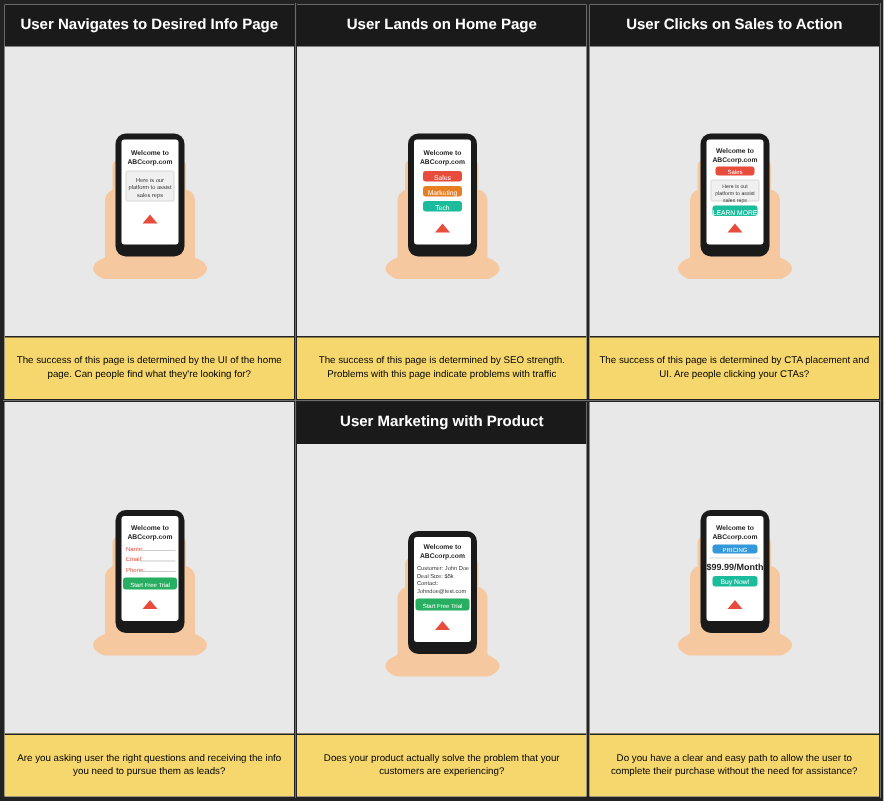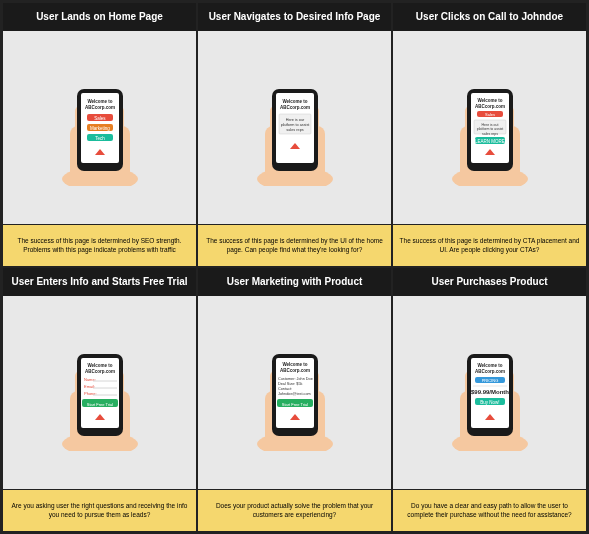--- a/index.html
+++ b/index.html
@@ -63,59 +63,20 @@
       justify-content: center;
     }
   </style>
 </head>
 <body>
 
 <div class="grid">
 
   <div class="cell">
     <div class="cell-header">
-      <span>User Lands on Home Page</span>
-    </div>
-    <div class="phone-container">
-      <svg width="90" height="115" viewBox="0 0 90 115">
-
-        <ellipse cx="45" cy="108" rx="38" ry="12" fill="#f5c8a0"></ellipse>
-        <rect x="15" y="55" width="60" height="55" rx="8" fill="#f5c8a0"></rect>
-
-        <rect x="20" y="35" width="11" height="28" rx="5" fill="#f5c8a0"></rect>
-        <rect x="33" y="28" width="11" height="30" rx="5" fill="#f5c8a0"></rect>
-        <rect x="46" y="30" width="11" height="28" rx="5" fill="#f5c8a0"></rect>
-        <rect x="59" y="35" width="10" height="24" rx="5" fill="#f5c8a0"></rect>
-
-        <rect x="22" y="18" width="46" height="82" rx="7" fill="#1a1a1a"></rect>
-
-        <rect x="26" y="22" width="38" height="70" rx="2" fill="#fff"></rect>
-
-        <text x="45" y="32" text-anchor="middle" font-size="4.5" font-weight="bold" fill="#222">Welcome to</text>
-        <text x="45" y="38" text-anchor="middle" font-size="4.5" font-weight="bold" fill="#222">ABCcorp.com</text>
-
-        <rect x="32" y="43" width="26" height="7" rx="2" fill="#e74c3c"></rect>
-        <text x="45" y="49" text-anchor="middle" font-size="4.5" fill="#fff">Sales</text>
-
-        <rect x="32" y="53" width="26" height="7" rx="2" fill="#e67e22"></rect>
-        <text x="45" y="59" text-anchor="middle" font-size="4.5" fill="#fff">Marketing</text>
-
-        <rect x="32" y="63" width="26" height="7" rx="2" fill="#1abc9c"></rect>
-        <text x="45" y="69" text-anchor="middle" font-size="4.5" fill="#fff">Tech</text>
-
-        <polygon points="45,78 40,84 50,84" fill="#e74c3c"></polygon>
-      </svg>
-    </div>
-    <div class="cell-footer">
-      <span>The success of this page is determined by SEO strength. Problems with this page indicate problems with traffic</span>
-    </div>
-  </div>
-
-  <div class="cell">
-    <div class="cell-header">
       <span>User Navigates to Desired Info Page</span>
     </div>
     <div class="phone-container">
       <svg width="90" height="115" viewBox="0 0 90 115">
         <ellipse cx="45" cy="108" rx="38" ry="12" fill="#f5c8a0"></ellipse>
         <rect x="15" y="55" width="60" height="55" rx="8" fill="#f5c8a0"></rect>
         <rect x="20" y="35" width="11" height="28" rx="5" fill="#f5c8a0"></rect>
         <rect x="33" y="28" width="11" height="30" rx="5" fill="#f5c8a0"></rect>
         <rect x="46" y="30" width="11" height="28" rx="5" fill="#f5c8a0"></rect>
         <rect x="59" y="35" width="10" height="24" rx="5" fill="#f5c8a0"></rect>
@@ -132,21 +93,60 @@
         <polygon points="45,72 40,78 50,78" fill="#e74c3c"></polygon>
       </svg>
     </div>
     <div class="cell-footer">
       <span>The success of this page is determined by the UI of the home page. Can people find what they're looking for?</span>
     </div>
   </div>
 
   <div class="cell">
     <div class="cell-header">
-      <span>User Clicks on Call to Johndoe</span>
+      <span>User Lands on Home Page</span>
+    </div>
+    <div class="phone-container">
+      <svg width="90" height="115" viewBox="0 0 90 115">
+
+        <ellipse cx="45" cy="108" rx="38" ry="12" fill="#f5c8a0"></ellipse>
+        <rect x="15" y="55" width="60" height="55" rx="8" fill="#f5c8a0"></rect>
+
+        <rect x="20" y="35" width="11" height="28" rx="5" fill="#f5c8a0"></rect>
+        <rect x="33" y="28" width="11" height="30" rx="5" fill="#f5c8a0"></rect>
+        <rect x="46" y="30" width="11" height="28" rx="5" fill="#f5c8a0"></rect>
+        <rect x="59" y="35" width="10" height="24" rx="5" fill="#f5c8a0"></rect>
+
+        <rect x="22" y="18" width="46" height="82" rx="7" fill="#1a1a1a"></rect>
+
+        <rect x="26" y="22" width="38" height="70" rx="2" fill="#fff"></rect>
+
+        <text x="45" y="32" text-anchor="middle" font-size="4.5" font-weight="bold" fill="#222">Welcome to</text>
+        <text x="45" y="38" text-anchor="middle" font-size="4.5" font-weight="bold" fill="#222">ABCcorp.com</text>
+
+        <rect x="32" y="43" width="26" height="7" rx="2" fill="#e74c3c"></rect>
+        <text x="45" y="49" text-anchor="middle" font-size="4.5" fill="#fff">Sales</text>
+
+        <rect x="32" y="53" width="26" height="7" rx="2" fill="#e67e22"></rect>
+        <text x="45" y="59" text-anchor="middle" font-size="4.5" fill="#fff">Marketing</text>
+
+        <rect x="32" y="63" width="26" height="7" rx="2" fill="#1abc9c"></rect>
+        <text x="45" y="69" text-anchor="middle" font-size="4.5" fill="#fff">Tech</text>
+
+        <polygon points="45,78 40,84 50,84" fill="#e74c3c"></polygon>
+      </svg>
+    </div>
+    <div class="cell-footer">
+      <span>The success of this page is determined by SEO strength. Problems with this page indicate problems with traffic</span>
+    </div>
+  </div>
+
+  <div class="cell">
+    <div class="cell-header">
+      <span>User Clicks on Sales to Action</span>
     </div>
     <div class="phone-container">
       <svg width="90" height="115" viewBox="0 0 90 115">
         <ellipse cx="45" cy="108" rx="38" ry="12" fill="#f5c8a0"></ellipse>
         <rect x="15" y="55" width="60" height="55" rx="8" fill="#f5c8a0"></rect>
         <rect x="20" y="35" width="11" height="28" rx="5" fill="#f5c8a0"></rect>
         <rect x="33" y="28" width="11" height="30" rx="5" fill="#f5c8a0"></rect>
         <rect x="46" y="30" width="11" height="28" rx="5" fill="#f5c8a0"></rect>
         <rect x="59" y="35" width="10" height="24" rx="5" fill="#f5c8a0"></rect>
         <rect x="22" y="18" width="46" height="82" rx="7" fill="#1a1a1a"></rect>
@@ -167,23 +167,20 @@
 
         <polygon points="45,78 40,84 50,84" fill="#e74c3c"></polygon>
       </svg>
     </div>
     <div class="cell-footer">
       <span>The success of this page is determined by CTA placement and UI. Are people clicking your CTAs?</span>
     </div>
   </div>
 
   <div class="cell">
-    <div class="cell-header">
-      <span>User Enters Info and Starts Free Trial</span>
-    </div>
     <div class="phone-container">
       <svg width="90" height="115" viewBox="0 0 90 115">
         <ellipse cx="45" cy="108" rx="38" ry="12" fill="#f5c8a0"></ellipse>
         <rect x="15" y="55" width="60" height="55" rx="8" fill="#f5c8a0"></rect>
         <rect x="20" y="35" width="11" height="28" rx="5" fill="#f5c8a0"></rect>
         <rect x="33" y="28" width="11" height="30" rx="5" fill="#f5c8a0"></rect>
         <rect x="46" y="30" width="11" height="28" rx="5" fill="#f5c8a0"></rect>
         <rect x="59" y="35" width="10" height="24" rx="5" fill="#f5c8a0"></rect>
         <rect x="22" y="18" width="46" height="82" rx="7" fill="#1a1a1a"></rect>
         <rect x="26" y="22" width="38" height="70" rx="2" fill="#fff"></rect>
@@ -235,23 +232,20 @@
 
         <polygon points="45,78 40,84 50,84" fill="#e74c3c"></polygon>
       </svg>
     </div>
     <div class="cell-footer">
       <span>Does your product actually solve the problem that your customers are experiencing?</span>
     </div>
   </div>
 
   <div class="cell">
-    <div class="cell-header">
-      <span>User Purchases Product</span>
-    </div>
     <div class="phone-container">
       <svg width="90" height="115" viewBox="0 0 90 115">
         <ellipse cx="45" cy="108" rx="38" ry="12" fill="#f5c8a0"></ellipse>
         <rect x="15" y="55" width="60" height="55" rx="8" fill="#f5c8a0"></rect>
         <rect x="20" y="35" width="11" height="28" rx="5" fill="#f5c8a0"></rect>
         <rect x="33" y="28" width="11" height="30" rx="5" fill="#f5c8a0"></rect>
         <rect x="46" y="30" width="11" height="28" rx="5" fill="#f5c8a0"></rect>
         <rect x="59" y="35" width="10" height="24" rx="5" fill="#f5c8a0"></rect>
         <rect x="22" y="18" width="46" height="82" rx="7" fill="#1a1a1a"></rect>
         <rect x="26" y="22" width="38" height="70" rx="2" fill="#fff"></rect>

